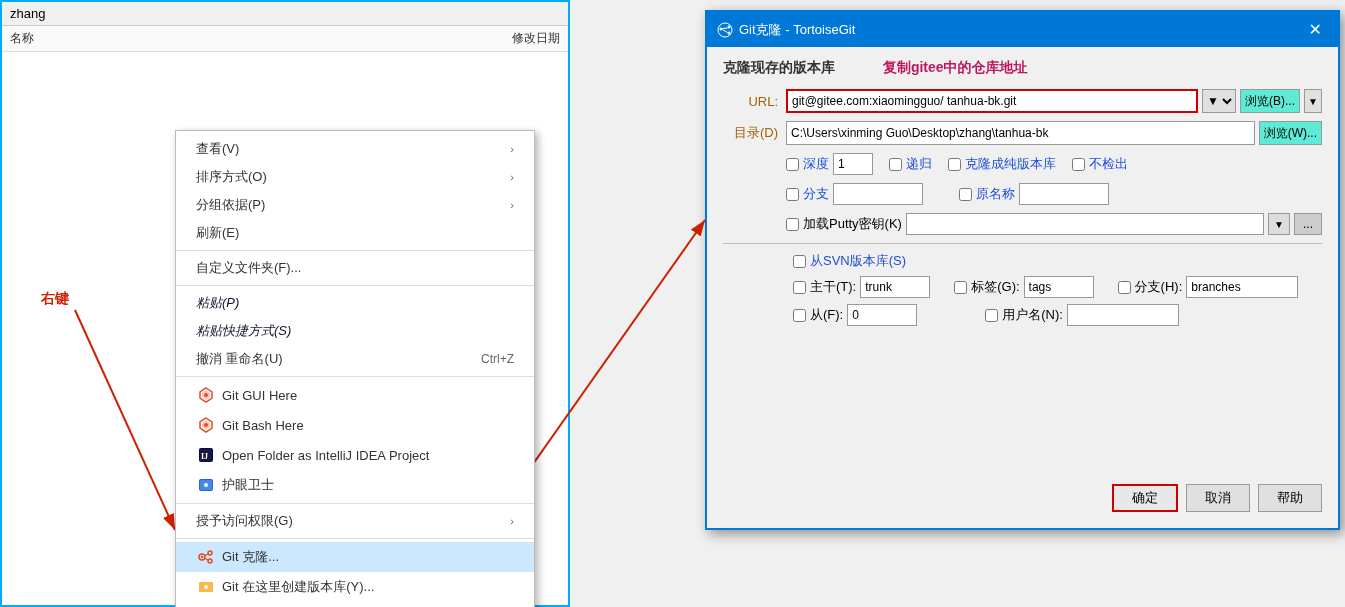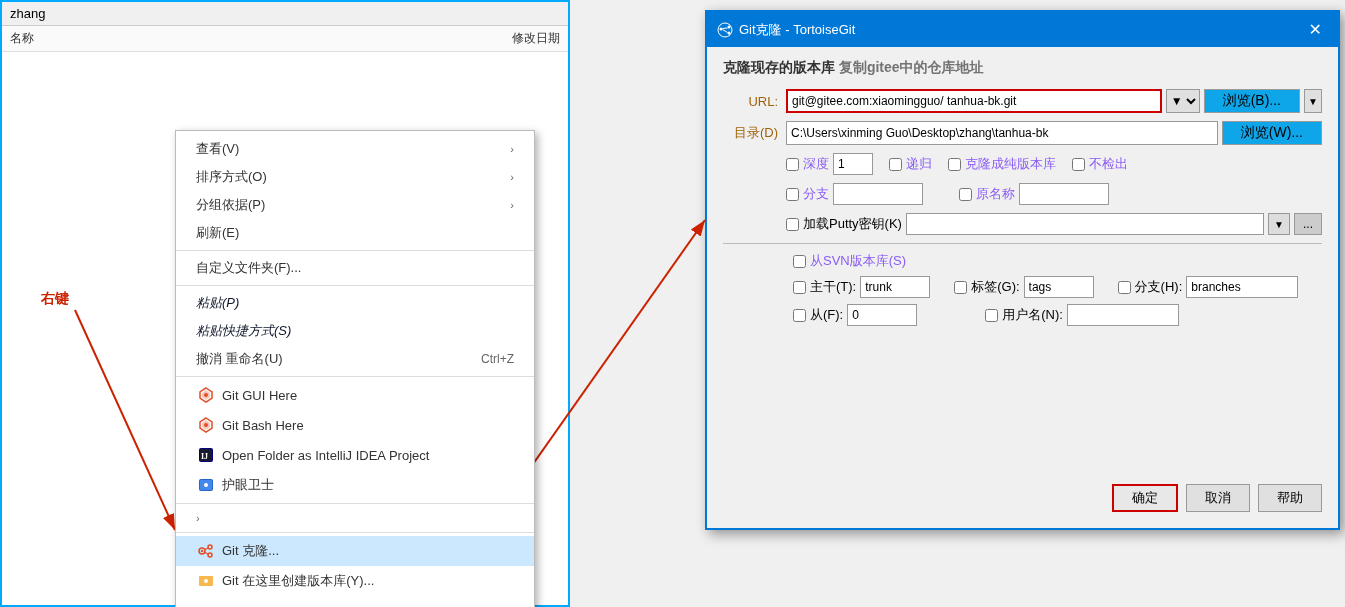--- a/index.html
+++ b/index.html
@@ -167,25 +167,25 @@
       font-size: 12px;
       background: white;
     }
 
     .form-input.url-input {
       border: 2px solid #cc0000;
     }
 
     .btn-browse {
       height: 24px;
-      padding: 0 18px;
-      background: #0ea5e9;
+      padding: 0 4px;
+      background: #5eead4;
       border: 1px solid #999;
       cursor: pointer;
-      font-size: 14px;
+      font-size: 12px;
       white-space: nowrap;
     }
 
     .btn-dropdown {
       height: 24px;
       width: 18px;
       background: #e0e0e0;
       border: 1px solid #999;
       cursor: pointer;
       display: flex;
@@ -217,21 +217,21 @@
       width: 50px;
       height: 22px;
       border: 1px solid #999;
       padding: 0 4px;
       font-size: 12px;
       background: white;
     }
 
     .checkbox-group label {
       font-size: 13px;
-      color: #8b5cf6;
+      color: #1d4ed8;
     }
 
     .section-divider {
       border-top: 1px solid #bbb;
       margin: 8px 0;
     }
 
     .section-title {
       font-size: 13px;
       color: #333;
@@ -453,20 +453,23 @@
           <rect x="2" y="3" width="12" height="10" rx="1" fill="#4488ee"></rect>
           <circle cx="8" cy="8" r="2" fill="white"></circle>
         </svg>
       </span>
       <span>护眼卫士</span>
     </div>
   </div>
   <div class="menu-divider"></div>
 
   <div class="menu-item">
+    <div class="menu-item-content">
+      <span>授予访问权限(G)</span>
+    </div>
     <span class="arrow">›</span>
   </div>
   <div class="menu-divider"></div>
 
   <div class="menu-item" style="background:#cce8ff;">
     <div class="menu-item-content">
       <span class="menu-item-icon">
         <svg width="16" height="16" viewBox="0 0 16 16">
           <circle cx="4" cy="8" r="3" fill="none" stroke="#e44d26" stroke-width="1.5"></circle>
           <circle cx="4" cy="8" r="1.2" fill="#e44d26"></circle>
@@ -511,21 +514,21 @@
         <line x1="5.5" y1="7.5" x2="10.5" y2="10.5" stroke="white" stroke-width="1"></line>
       </svg>
       <span>Git克隆 - TortoiseGit</span>
     </div>
     <span class="dialog-close">✕</span>
   </div>
 
   <div class="dialog-body">
 
     <div class="dialog-subtitle">
-      <span>克隆现存的版本库 </span><span style="color:#737373;">复制gitee中的仓库地址</span>
+      <span>克隆现存的版本库 </span><span style="color:#be185d;margin-left:44px;">复制gitee中的仓库地址</span>
     </div>
 
     <div class="form-row">
       <div class="form-label">URL:</div>
       <div class="form-input-group">
         <input type="text" class="form-input url-input" value="git@gitee.com:xiaomingguo/ tanhua-bk.git" style="">
         <select style="height:24px;border:1px solid #999;background:#e0e0e0;font-size:12px;">
           <option>▼</option>
         </select>
         <button class="btn-browse">浏览(B)...</button>

